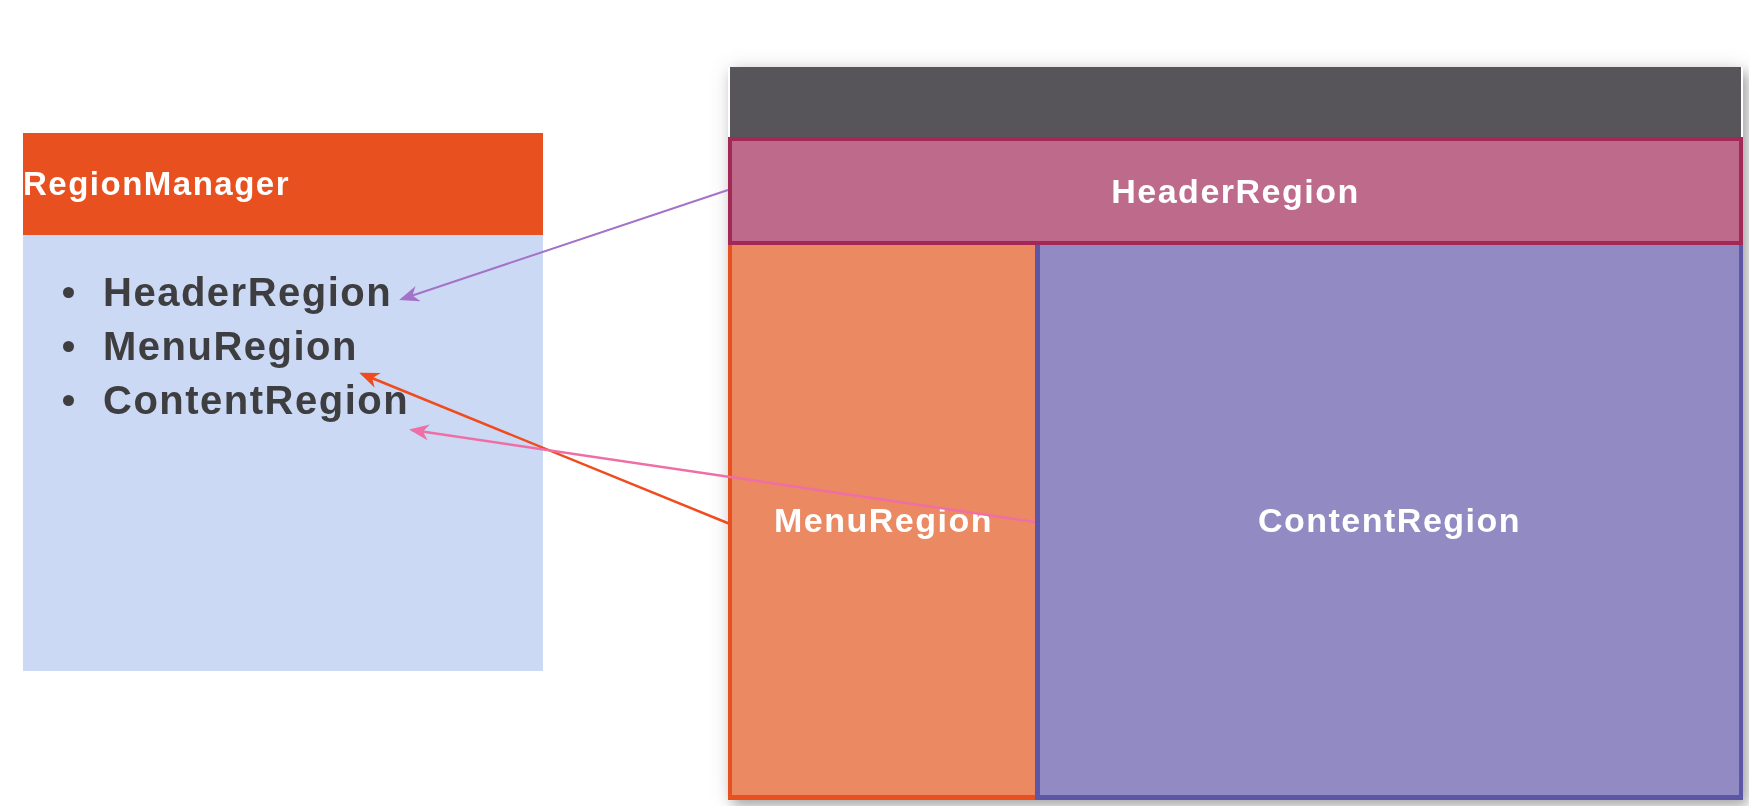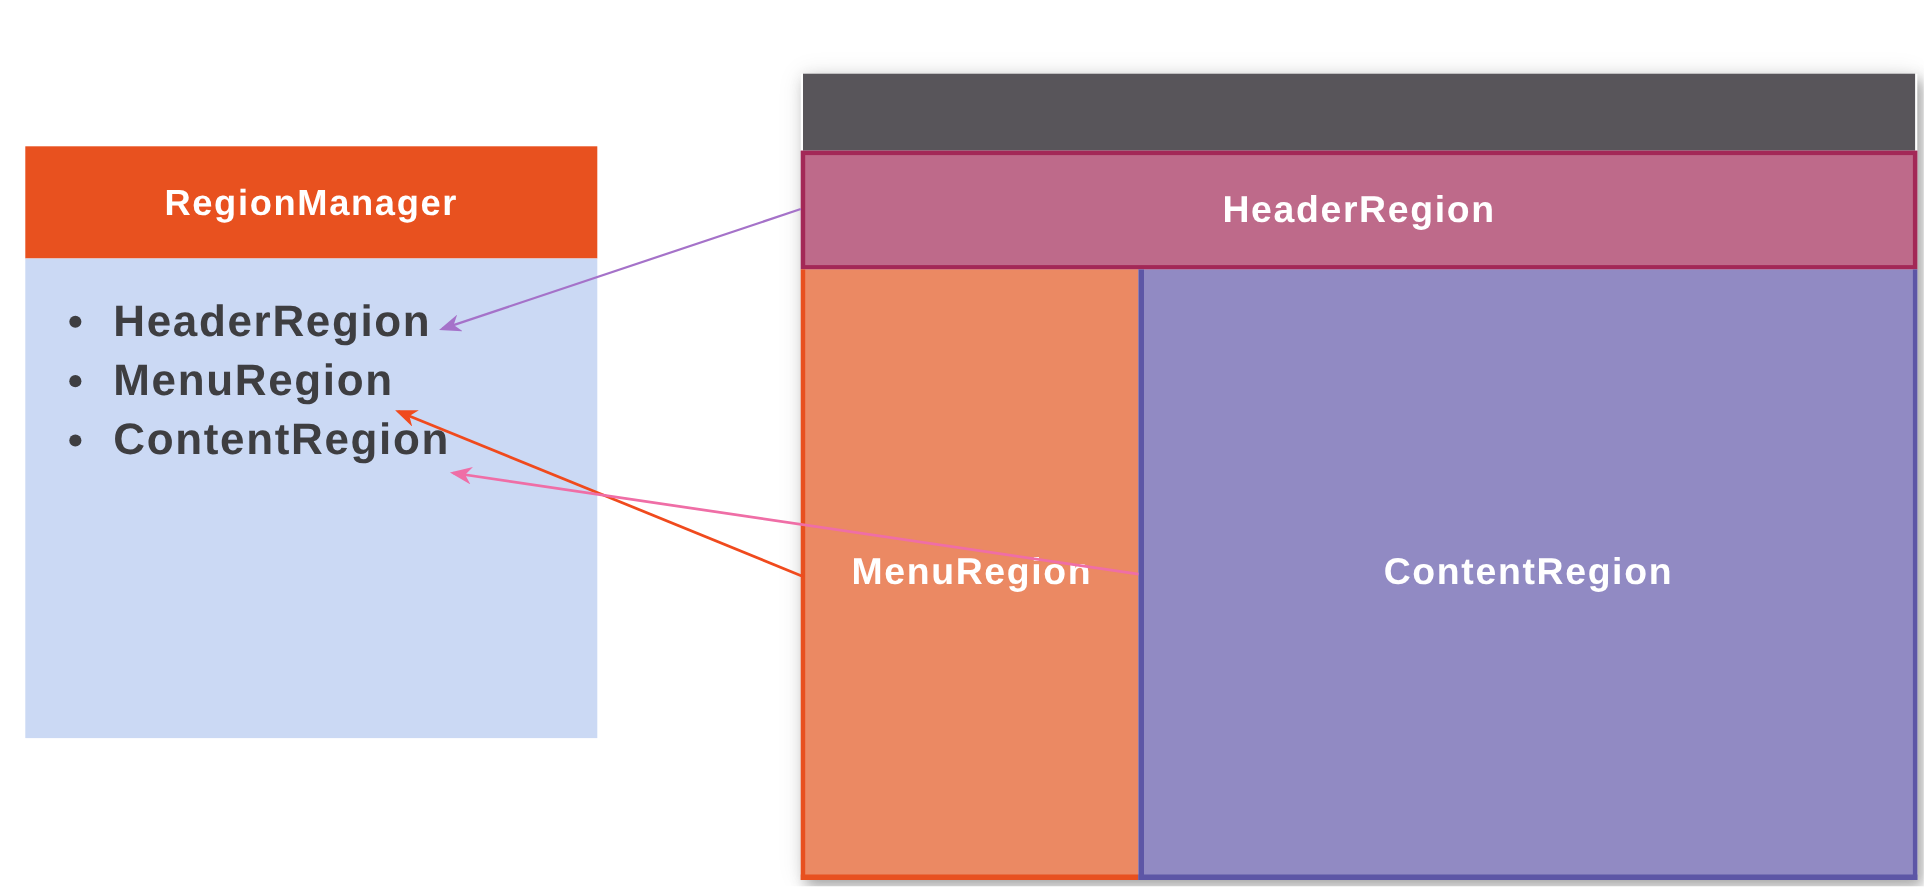--- a/index.html
+++ b/index.html
@@ -12,21 +12,21 @@
   }
 
   
   .region-manager{
     position:absolute;left:23px;top:133px;
     width:520px;height:538px;
   }
   .rm-header{
     height:102px;
     background:#E8511F;
-    display:flex;align-items:center;justify-content:center;
+    display:flex;align-items:center;
     color:#ffffff;font-size:33px;font-weight:700;letter-spacing:1.5px;
   }
   .rm-body{
     height:436px;
     background:#CBD9F4;
   }
   .rm-list{
     list-style:none;margin:0;padding:30px 0 0 0;
   }
   .rm-list li{

